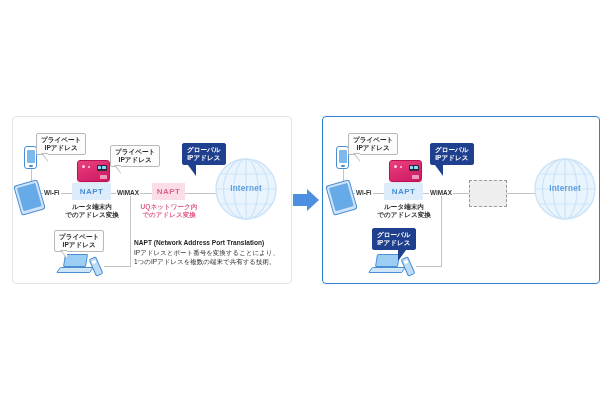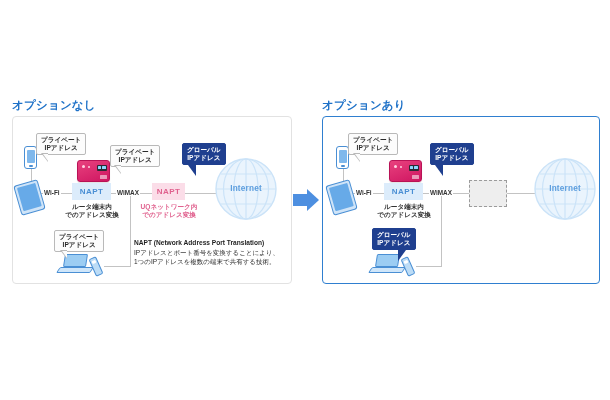--- a/index.html
+++ b/index.html
@@ -271,21 +271,20 @@
     box-sizing: border-box;
     background: #eeeeee;
     border: 1px dashed #9b9b9b;
   }
 </style>
 </head>
 <body>
 
 <div id="stage">
 
-  <div class="panel-title" style="left:12px; top:98px;">オプションなし</div>
 
   <div class="panel plain" style="left:12px; top:116px; width:280px; height:168px;"></div>
 
   <div class="ln v" style="left:31px; top:168px; height:26px;"></div>
   <div class="ln h" style="left:31px; top:193px; width:46px;"></div>
   <div class="ln v" style="left:31px; top:193px; height:15px;"></div>
   <div class="ln h" style="left:21px; top:207px; width:11px;"></div>
   <div class="ln h" style="left:108px; top:193px; width:44px;"></div>
   <div class="ln h" style="left:184px; top:193px; width:37px;"></div>
   <div class="ln v" style="left:130px; top:193px; height:73px;"></div>
@@ -374,21 +373,20 @@
     <div style="font-size:6.6px; font-weight:bold; color:#1f1f1f; line-height:1.45; white-space:nowrap;">NAPT (Network Address Port Translation)</div>
     <div style="font-size:6.5px; color:#2a2a2a; line-height:1.5; white-space:nowrap;">IPアドレスとポート番号を変換することにより、</div>
     <div style="font-size:6.5px; color:#2a2a2a; line-height:1.5; white-space:nowrap;">1つのIPアドレスを複数の端末で共有する技術。</div>
   </div>
 
   <div class="big-arrow" style="left:293px; top:189px;">
     <div class="arrow-shaft" style="left:0; top:5px; width:14px; height:12px;"></div>
     <div class="arrow-head" style="left:14px; top:0px;"></div>
   </div>
 
-  <div class="panel-title" style="left:322px; top:98px;">オプションあり</div>
 
   <div class="panel accent" style="left:322px; top:116px; width:278px; height:168px;"></div>
 
   <div class="ln v" style="left:343px; top:168px; height:26px;"></div>
   <div class="ln h" style="left:343px; top:193px; width:46px;"></div>
   <div class="ln v" style="left:343px; top:193px; height:15px;"></div>
   <div class="ln h" style="left:333px; top:207px; width:11px;"></div>
   <div class="ln h" style="left:420px; top:193px; width:50px;"></div>
   <div class="ln h" style="left:507px; top:193px; width:33px;"></div>
   <div class="ln v" style="left:441px; top:193px; height:73px;"></div>

